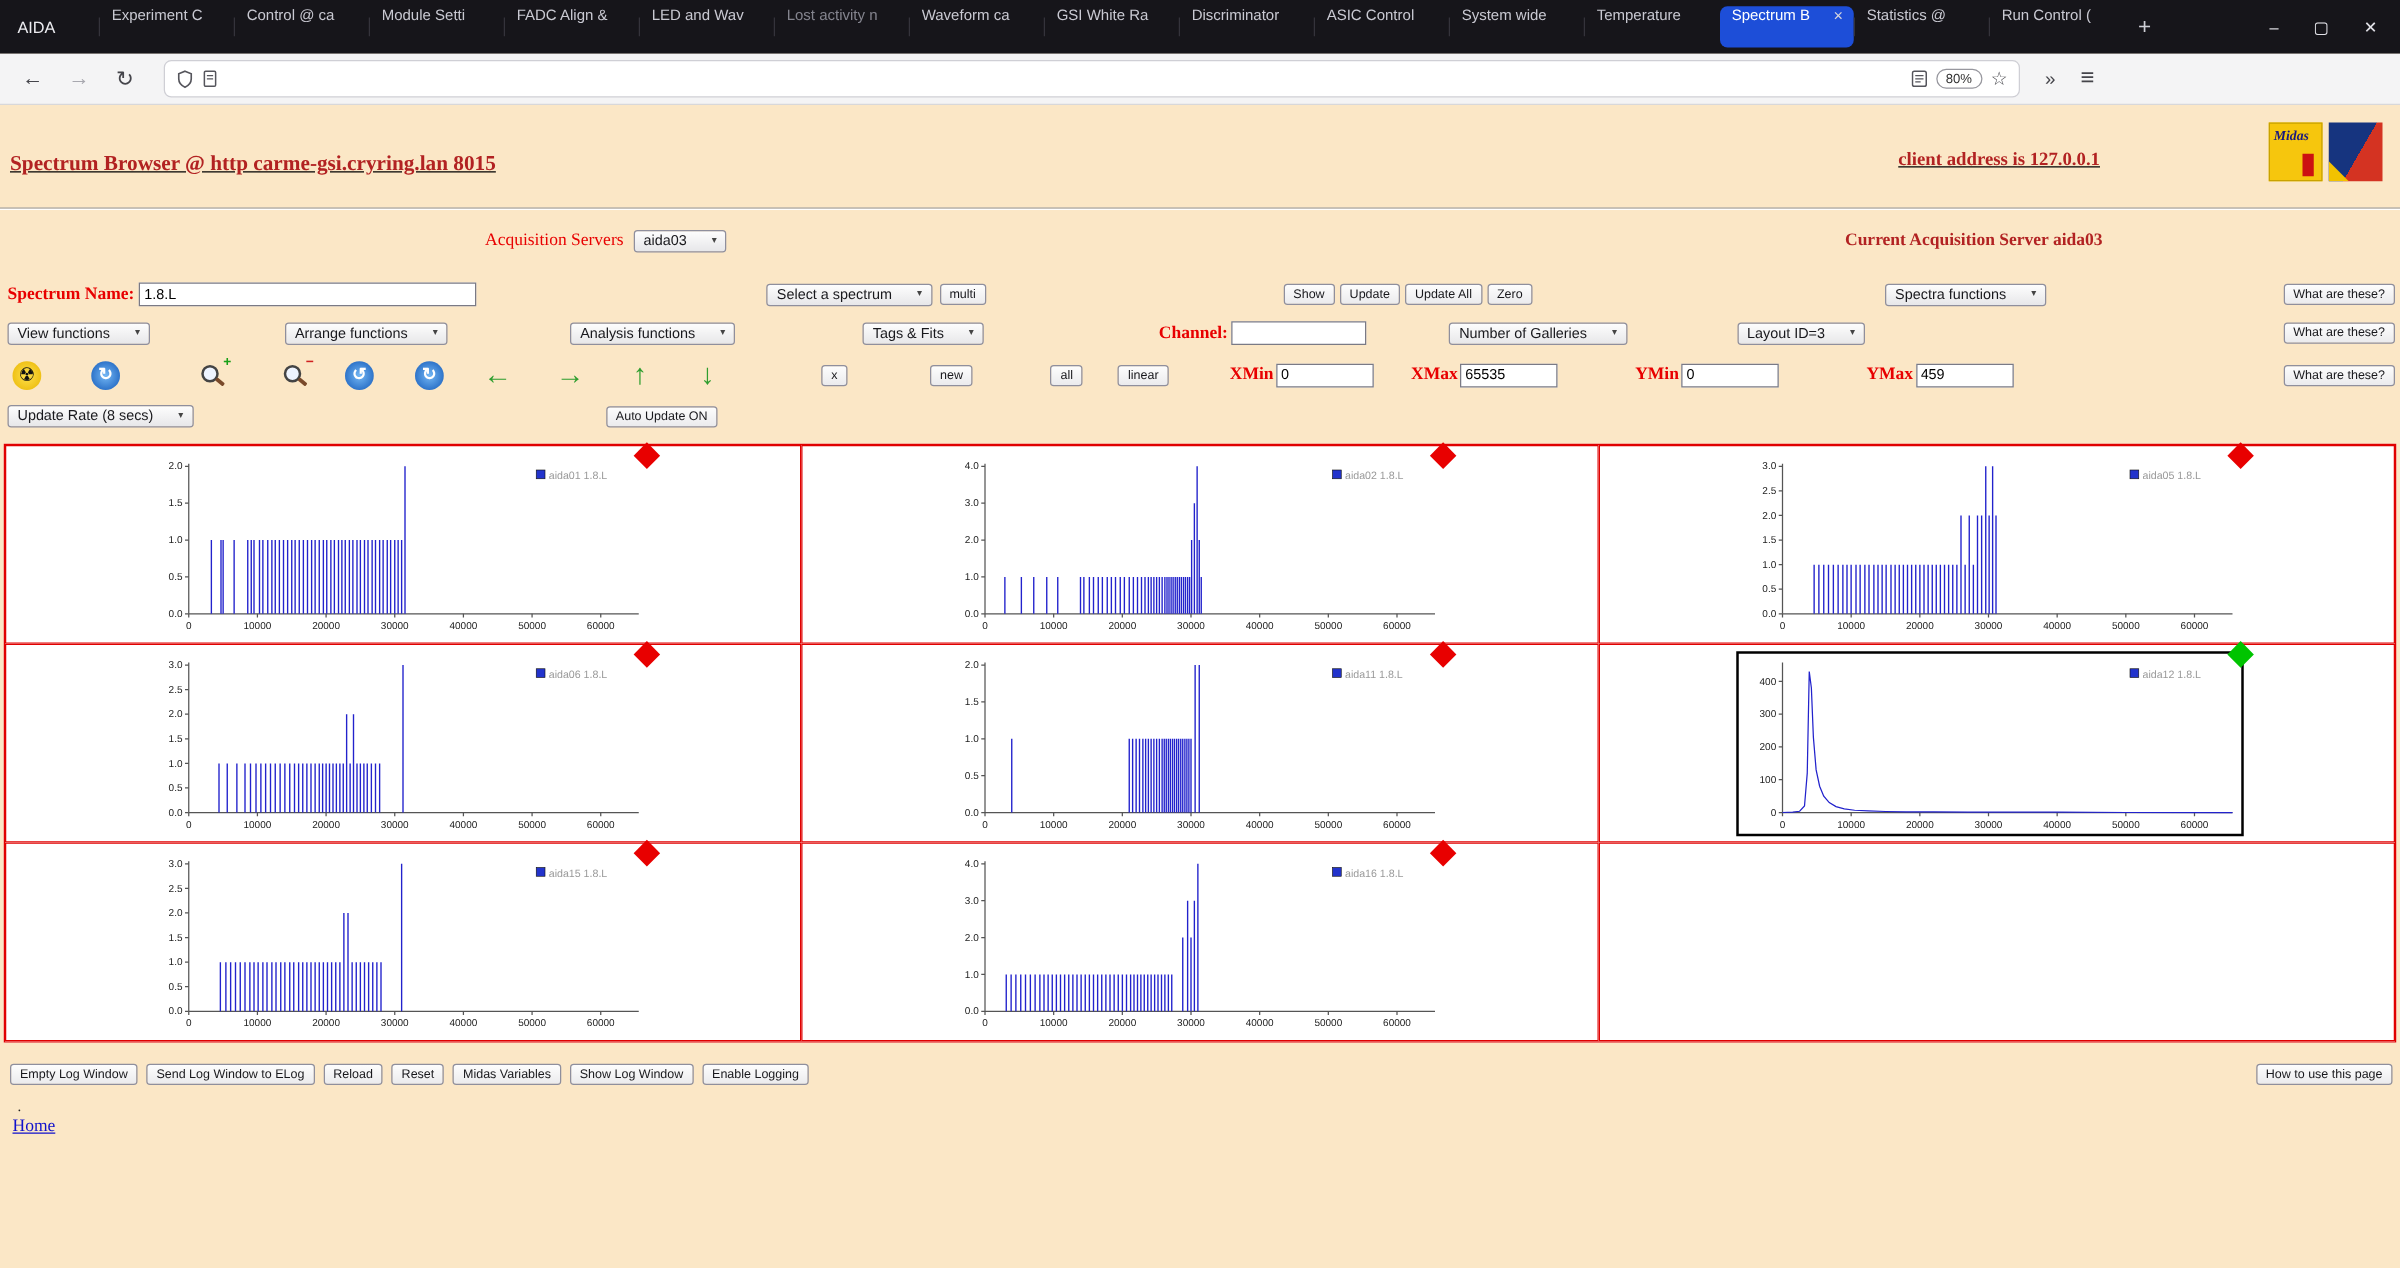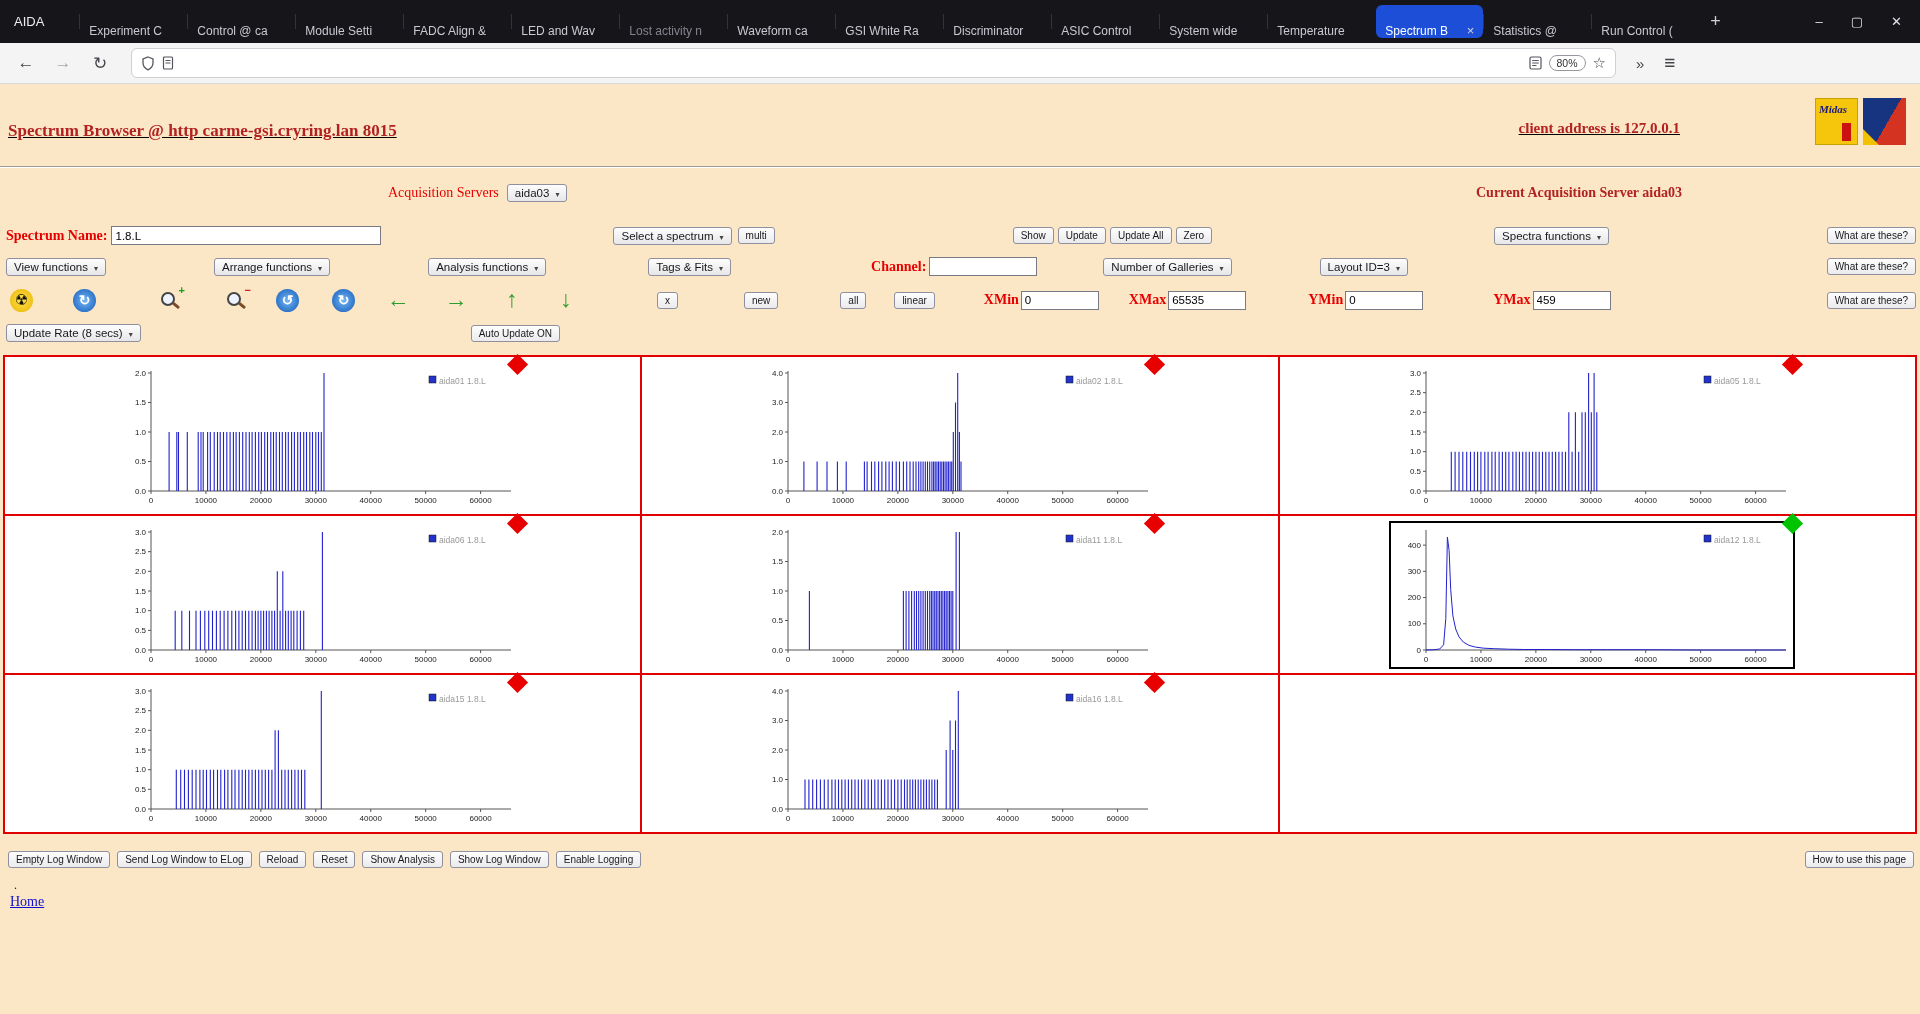--- a/index.html
+++ b/index.html
@@ -4,21 +4,21 @@
 <style>
   html,body{margin:0;padding:0;}
   body{width:1920px;height:1014px;background:#fbe7c6;overflow:hidden;
        font-family:"Liberation Serif",serif;}
 
   
   .tabbar{height:43px;background:#16151a;display:flex;align-items:center;
           font-family:"Liberation Sans",sans-serif;color:#d6d6dd;}
   .app-label{font-size:13px;margin:0 36px 0 14px;color:#ececf0;}
   .tabs{display:flex;height:100%;align-items:center;}
-  .tab{width:107px;height:33px;display:flex;align-items:flex-end;padding:0 9px;
+  .tab{width:107px;height:33px;display:flex;align-items:flex-start;padding:0 9px;
        box-sizing:border-box;font-size:12px;border-radius:6px;margin-right:1px;
        position:relative;color:#c9c9d2;}
   .tab .tlabel{white-space:nowrap;overflow:hidden;width:100%;}
   .tab.active{background:#1d4ed8;color:#ffffff;}
   .tab.dim .tlabel{color:#84848e;}
   .tab:not(.active)::before{content:"";position:absolute;left:-1px;top:9px;bottom:9px;width:1px;background:#34333b;}
   .tclose{margin-left:3px;font-size:13px;color:#d6d6dd;}
   .newtab{font-size:18px;margin-left:10px;color:#cfcfd6;}
   .win-controls{margin-left:auto;display:flex;gap:28px;margin-right:18px;font-size:13px;color:#e2e2e8;}
 
@@ -53,21 +53,21 @@
 
   .row{display:flex;align-items:center;margin-left:6px;margin-right:0;}
   .acq-row{margin-top:16px;}
   .acq-label{margin-left:382px;color:#e80000;font-size:14px;}
   .acq-current{margin-left:auto;margin-right:238px;color:#b22222;font-weight:bold;font-size:14px;}
 
   .red-label{color:#e80000;font-size:14px;font-weight:bold;}
   .btn{font-family:"Liberation Sans",sans-serif;font-size:10px;color:#18181c;
        background:linear-gradient(#fdfdfd,#ebebed);border:1px solid #8f8f9d;border-radius:3px;
        padding:2px 7px;white-space:nowrap;cursor:default;}
-  .sel{display:inline-flex;align-items:flex-end;gap:6px;font-family:"Liberation Sans",sans-serif;
+  .sel{display:inline-flex;align-items:flex-start;gap:20px;font-family:"Liberation Sans",sans-serif;
        font-size:11.5px;color:#18181c;background:linear-gradient(#fdfdfd,#e7e7e9);
        border:1px solid #8f8f9d;border-radius:3px;padding:2px 7px;white-space:nowrap;}
   .caret{font-size:8px;color:#444;}
   .tin{font-family:"Liberation Sans",sans-serif;font-size:11.5px;border:1px solid #7a7a85;
        background:#fff;height:17px;padding:0 3px;box-sizing:content-box;}
 
   .iconrow{display:inline-flex;align-items:center;}
   .icw{display:flex;align-items:center;justify-content:center;position:relative;}
   .iconrow > *:nth-child(1){margin-left:4px;}
   .iconrow > *:nth-child(2){margin-left:40px;}
@@ -622,21 +622,21 @@
       </div>
     </div>
     <div class="gcell"></div>
   </div>
 
   <div class="footer-row">
     <button class="btn">Empty Log Window</button>
     <button class="btn">Send Log Window to ELog</button>
     <button class="btn">Reload</button>
     <button class="btn">Reset</button>
-    <button class="btn">Show Analysis</button>
+    <button class="btn">Midas Variables</button>
     <button class="btn">Show Log Window</button>
     <button class="btn">Enable Logging</button>
     <button class="btn" style="margin-left:auto">How to use this page</button>
   </div>
 
   <div class="dot-line">.</div>
   <a class="home-link" href="#">Home</a>
 </div>
 
 </body></html>

